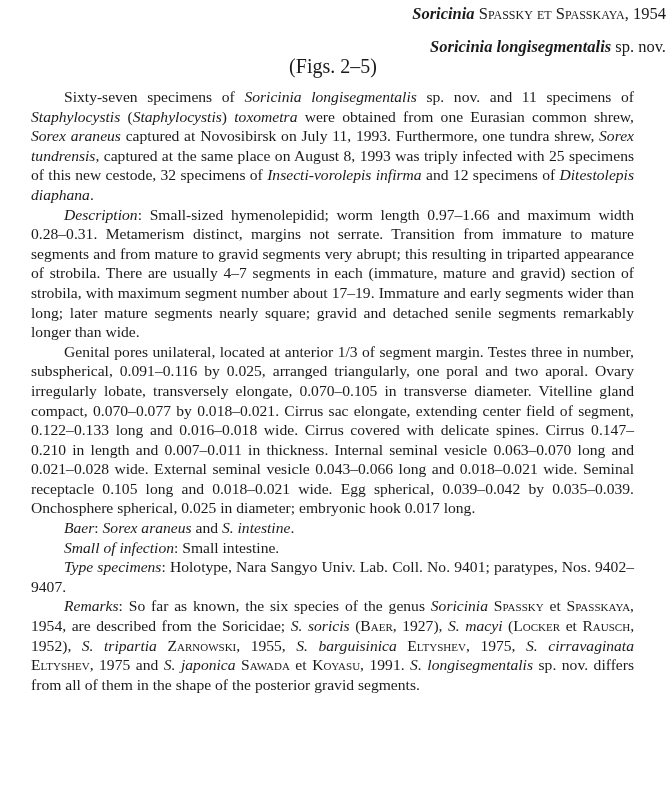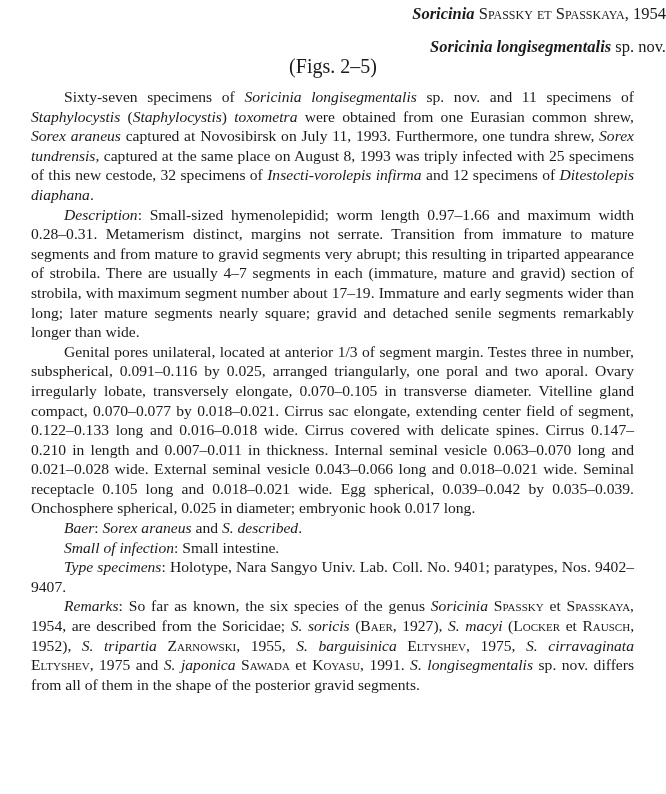--- a/index.html
+++ b/index.html
@@ -47,21 +47,21 @@
   <div class="figs">(Figs. 2–5)</div>
 
   <div class="body">
 
     <p><span>Sixty-seven specimens of </span><span class="it">Soricinia longisegmentalis</span><span> sp. nov. and 11 specimens of </span><span class="it">Staphylocystis</span><span> (</span><span class="it">Staphylocystis</span><span>) </span><span class="it">toxometra</span><span> were obtained from one Eurasian common shrew, </span><span class="it">Sorex araneus</span><span> captured at Novosibirsk on July 11, 1993.  Furthermore, one tundra shrew, </span><span class="it">Sorex tundrensis</span><span>, captured at the same place on August 8, 1993 was triply infected with 25 specimens of this new cestode, 32 specimens of </span><span class="it">Insecti-vorolepis infirma</span><span> and 12 specimens of </span><span class="it">Ditestolepis diaphana</span><span>.</span></p>
 
     <p><span class="it">Description</span><span>:  Small-sized hymenolepidid; worm length 0.97–1.66 and maximum width 0.28–0.31.  Metamerism distinct, margins not serrate.  Transition from immature to mature segments and from mature to gravid segments very abrupt; this resulting in triparted appearance of strobila.  There are usually 4–7 segments in each (immature, mature and gravid) section of strobila, with maximum segment number about 17–19.  Immature and early segments wider than long; later mature segments nearly square; gravid and detached senile segments remarkably longer than wide.</span></p>
 
     <p><span>Genital pores unilateral, located at anterior 1/3 of segment margin.  Testes three in number, subspherical, 0.091–0.116 by 0.025, arranged triangularly, one poral and two aporal.  Ovary irregularly lobate, transversely elongate, 0.070–0.105 in transverse diameter.  Vitelline gland compact, 0.070–0.077 by 0.018–0.021. Cirrus sac elongate, extending center field of segment, 0.122–0.133 long and 0.016–0.018 wide.  Cirrus covered with delicate spines.  Cirrus 0.147–0.210 in length and 0.007–0.011 in thickness.  Internal seminal vesicle 0.063–0.070 long and 0.021–0.028 wide.  External seminal vesicle 0.043–0.066 long and 0.018–0.021 wide. Seminal receptacle 0.105 long and 0.018–0.021 wide.  Egg spherical, 0.039–0.042 by 0.035–0.039.  Onchosphere spherical, 0.025 in diameter; embryonic hook 0.017 long.</span></p>
 
-    <p><span class="it">Baer</span><span>:  </span><span class="it">Sorex araneus</span><span> and </span><span class="it">S. described</span><span>.</span></p>
+    <p><span class="it">Baer</span><span>:  </span><span class="it">Sorex araneus</span><span> and </span><span class="it">S. intestine</span><span>.</span></p>
 
     <p><span class="it">Small of infection</span><span>:  Small intestine.</span></p>
 
 
     <p><span class="it">Type specimens</span><span>:  Holotype, Nara Sangyo Univ. Lab. Coll. No. 9401; paratypes, Nos. 9402–9407.</span></p>
 
     <p><span class="it">Remarks</span><span>:  So far as known, the six species of the genus </span><span class="it">Soricinia</span> <span class="sc">Spassky</span><span> et </span><span class="sc">Spasskaya</span><span>, 1954, are described from the Soricidae; </span><span class="it">S. soricis</span><span> (</span><span class="sc">Baer</span><span>, 1927), </span><span class="it">S. macyi</span><span> (</span><span class="sc">Locker</span><span> et </span><span class="sc">Rausch</span><span>, 1952), </span><span class="it">S. tripartia</span> <span class="sc">Zarnowski</span><span>, 1955, </span><span class="it">S. barguisinica</span> <span class="sc">Eltyshev</span><span>, 1975, </span><span class="it">S. cirravaginata</span> <span class="sc">Eltyshev</span><span>, 1975 and </span><span class="it">S. japonica</span> <span class="sc">Sawada</span><span> et </span><span class="sc">Koyasu</span><span>, 1991. </span><span class="it">S. longisegmentalis</span><span> sp. nov. differs from all of them in the shape of the posterior gravid segments.</span></p>
 
   </div>
 </div>

